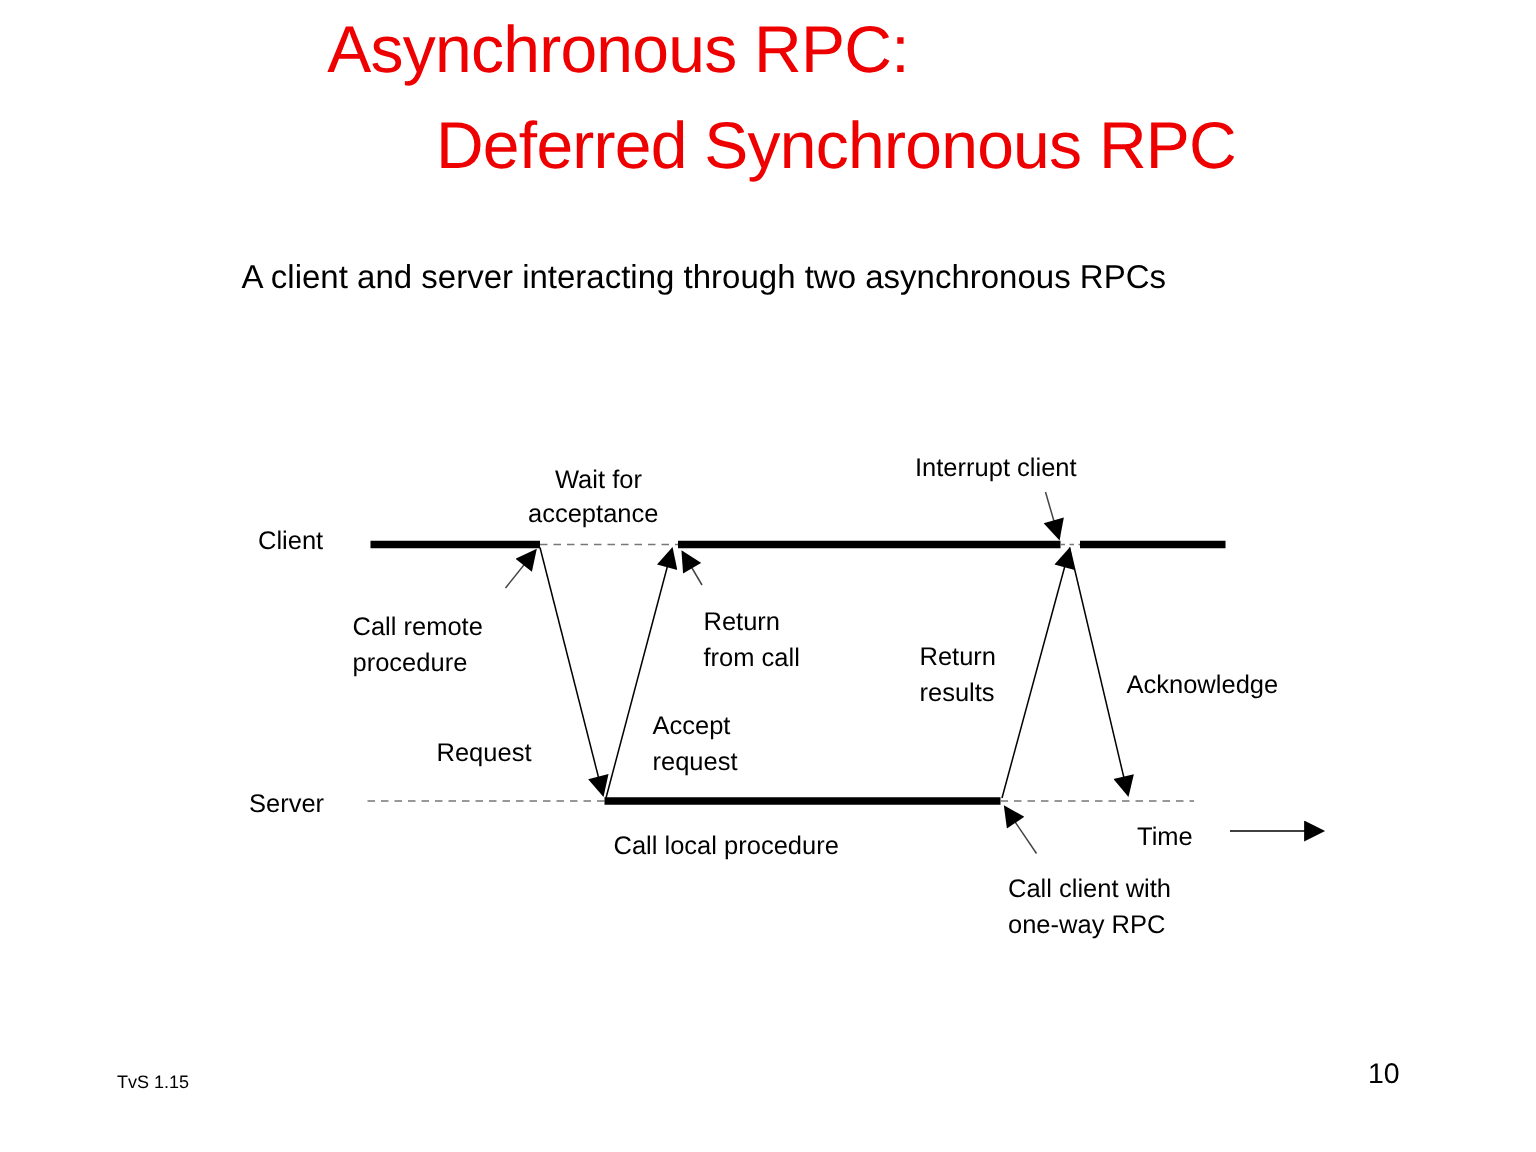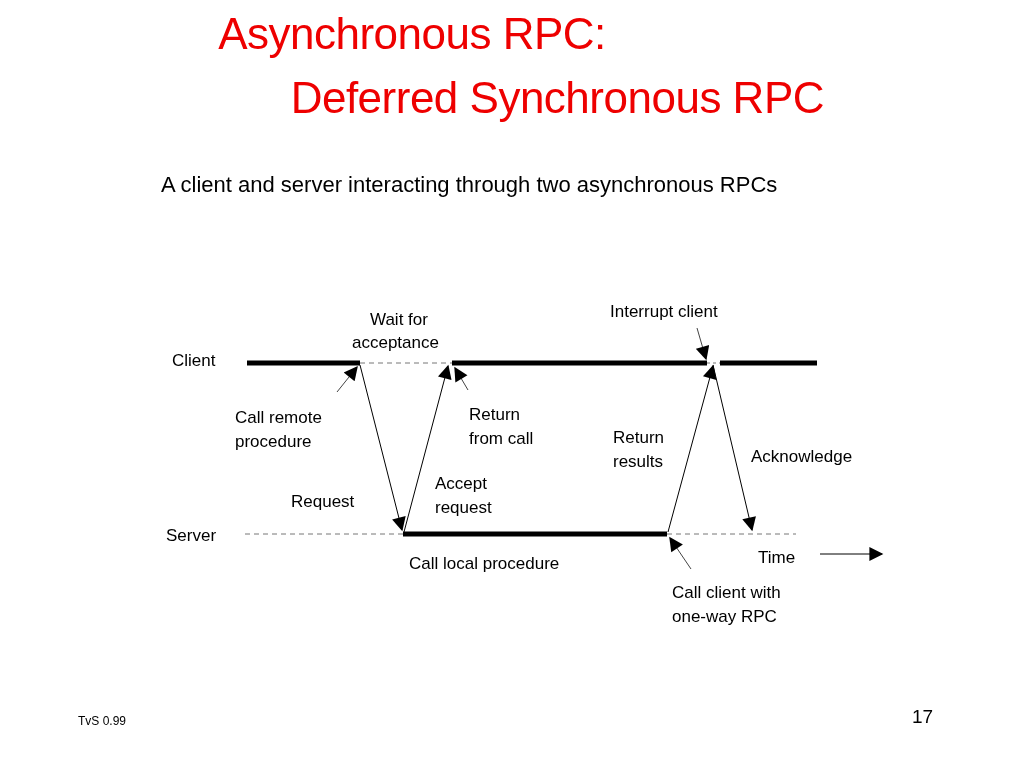--- a/index.html
+++ b/index.html
@@ -130,14 +130,14 @@
   <text x="435" y="513">request</text>
 
   <text x="409" y="569">Call local procedure</text>
 
   <text x="758" y="563">Time</text>
 
   <text x="672" y="598">Call client with</text>
   <text x="672" y="622">one-way RPC</text>
 </svg>
 
-<div class="footer-left">TvS 0.99</div>
-<div class="footer-right">17</div>
+<div class="footer-left">TvS 1.15</div>
+<div class="footer-right">10</div>
 
 </body></html>

